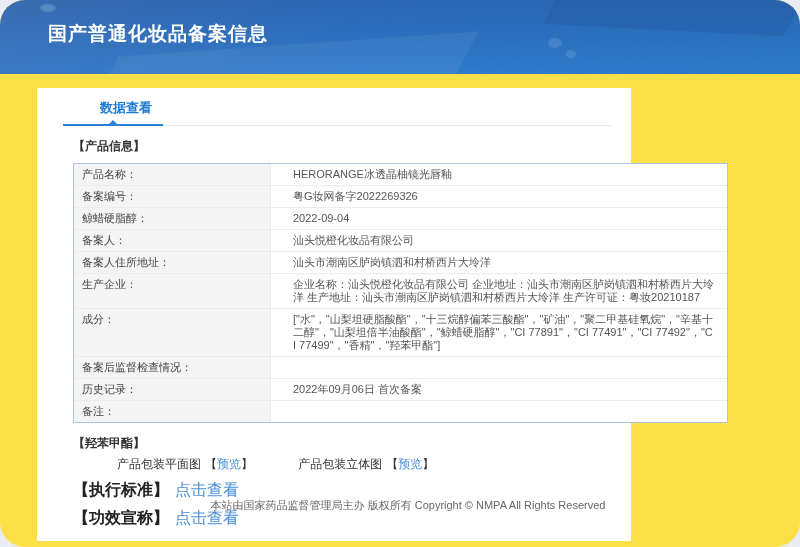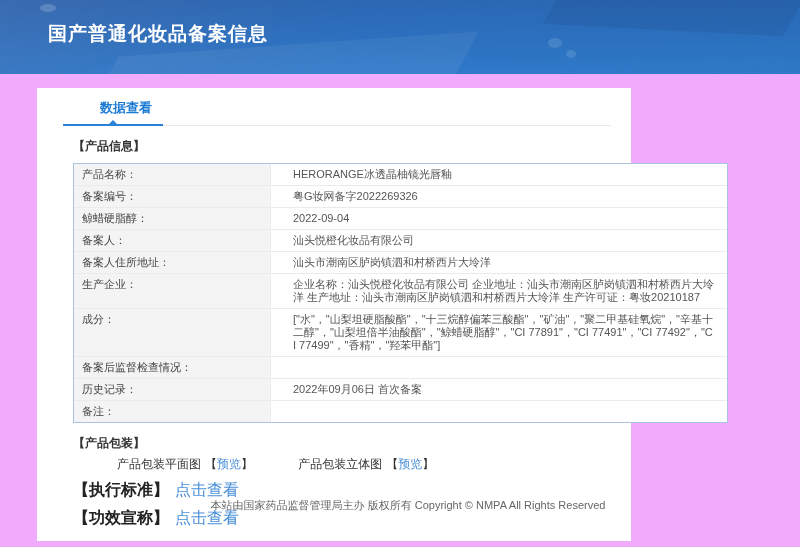--- a/index.html
+++ b/index.html
@@ -1,18 +1,18 @@
 <!DOCTYPE html>
 <html><head>
 <meta charset="utf-8">
 <style>
   * { margin:0; padding:0; box-sizing:border-box; }
   html,body { background:#e9edf2; }
   body { font-family:"Liberation Sans","DejaVu Sans",sans-serif; }
-  .viewport { width:800px; height:547px; background:#f0abfc; overflow:hidden; position:relative; margin:0 auto; }
+  .viewport { width:800px; height:547px; background:#fde047; overflow:hidden; position:relative; margin:0 auto;border-radius:25px; }
 
   
   .banner { height:74px; position:relative; overflow:hidden;
     background:linear-gradient(175deg,#2a5fa9 0%,#2d74c4 60%,#3285d6 100%); }
   .banner .shade { position:absolute; inset:0;
     background:linear-gradient(100deg, rgba(255,255,255,0.07) 0%, rgba(255,255,255,0) 45%, rgba(10,25,70,0.10) 100%); }
   .deco { position:absolute; background:rgba(255,255,255,0.06); }
   .deco.band1 { left:100px; top:44px; width:360px; height:70px; transform:skew(-28deg,-4deg); }
   .deco.band2 { left:560px; top:-30px; width:240px; height:60px; transform:skew(-30deg,3deg); background:rgba(20,40,90,0.10); }
   .deco.dot { border-radius:50%; background:rgba(255,255,255,0.12); }
@@ -125,21 +125,21 @@
       <div class="irow">
         <div class="ilabel">历史记录：</div>
         <div class="ivalue">2022年09月06日 首次备案</div>
       </div>
       <div class="irow">
         <div class="ilabel">备注：</div>
         <div class="ivalue"></div>
       </div>
     </div>
 
-    <div class="section-title">【产品包装】</div>
+    <div class="section-title">【羟苯甲酯】</div>
 
     <div class="pack-line">
       <span class="pack-item">
         <span class="name">产品包装平面图</span><span class="bracket">【</span><a class="link">预览</a><span class="bracket r">】</span>
       </span>
       <span class="pack-item">
         <span class="name">产品包装立体图</span><span class="bracket">【</span><a class="link">预览</a><span class="bracket r">】</span>
       </span>
     </div>
 

